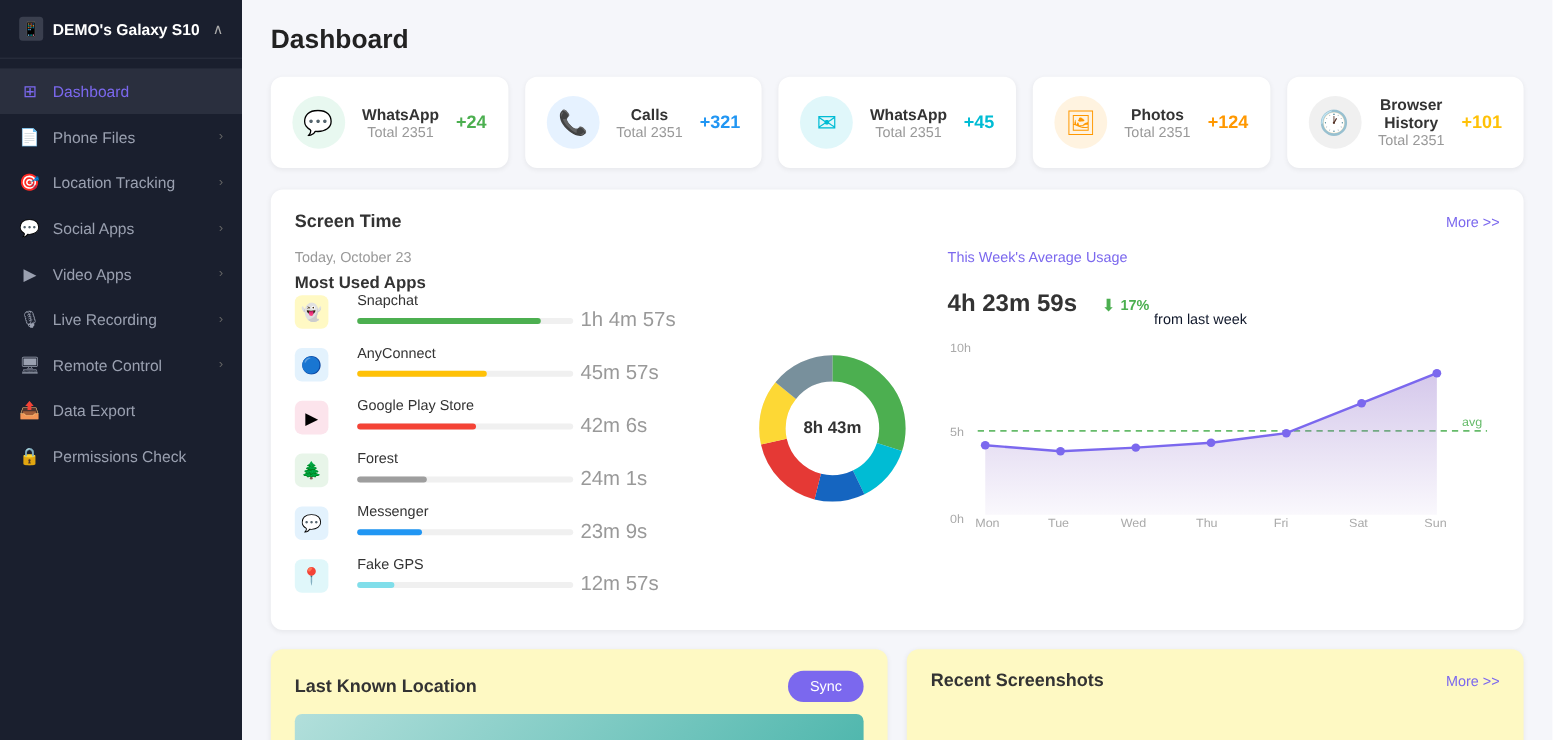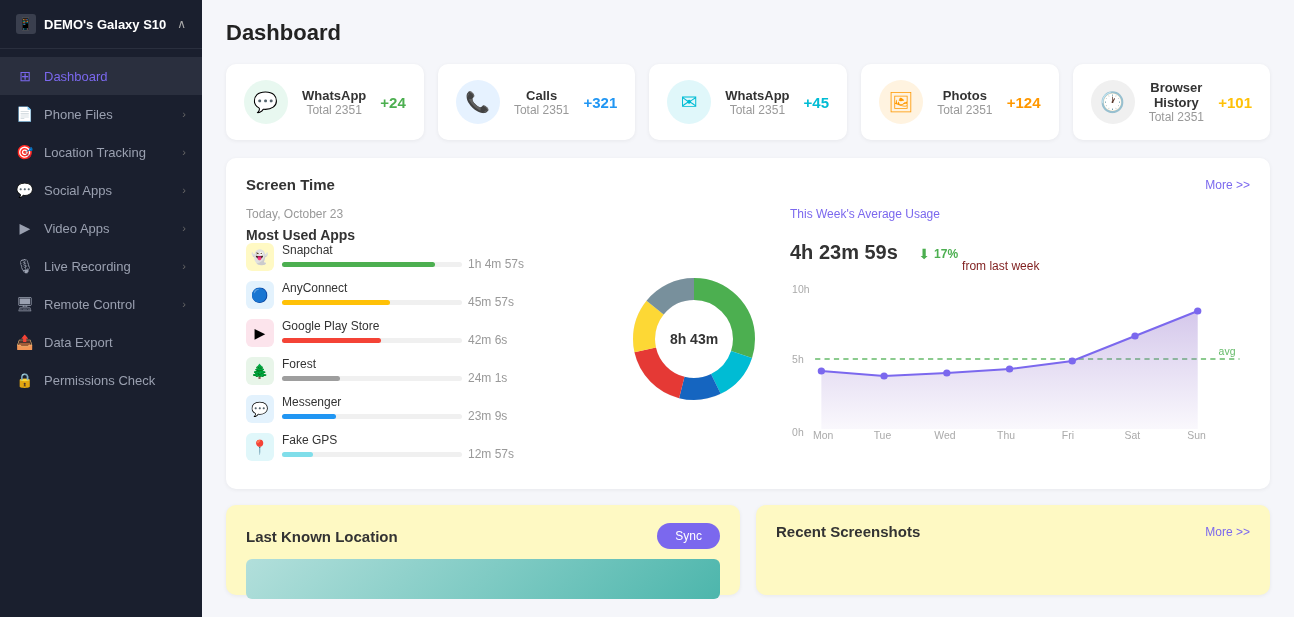--- a/index.html
+++ b/index.html
@@ -112,26 +112,26 @@
     .panel-title { font-size: 15px; font-weight: 600; color: #333; }
     .more-link { font-size: 12px; color: #7b68ee; cursor: pointer; }
 
     .screen-time-body { display: flex; gap: 16px; }
     .apps-section { flex: 1; }
     .date-label { font-size: 12px; color: #999; margin-bottom: 6px; }
     .section-subtitle { font-size: 14px; font-weight: 600; color: #333; }
 
     .app-item { display: flex; align-items: center; gap: 8px; margin-bottom: 10px; }
     .app-icon-box { width: 28px; height: 28px; border-radius: 6px; display: flex; align-items: center; justify-content: center; font-size: 14px; flex-shrink: 0; }
-    .app-details { flex: 1; }
+    .app-details { flex: 1; margin-left: 16px; }
     .app-name { font-size: 12px; color: #333; font-weight: 500; }
     .app-bar-row { display: flex; align-items: center; gap: 6px; }
     .app-bar-bg { height: 5px; background: #f0f0f0; border-radius: 3px; flex: 1; max-width: 180px; }
     .app-bar-fill { height: 100%; border-radius: 3px; }
-    .app-time { font-size: 12px; color: #999; white-space: nowrap; }
+    .app-time { font-size: 17px; color: #999; white-space: nowrap; }
 
     
     .donut-section {
       width: 160px; display: flex; align-items: center; justify-content: center; flex-shrink: 0;
     }
     .donut-container { position: relative; width: 140px; height: 140px; }
     .donut-container svg { width: 140px; height: 140px; }
     .donut-center {
       position: absolute; top: 50%; left: 50%;
       transform: translate(-50%, -50%);
@@ -140,21 +140,21 @@
     .donut-center-text { font-size: 14px; font-weight: 700; color: #333; }
 
     
     .usage-section { width: 460px; flex-shrink: 0; }
     .usage-header { margin-bottom: 8px; }
     .usage-label { font-size: 12px; color: #7b68ee; margin-bottom: 14px; }
     .usage-value { font-size: 20px; font-weight: 700; color: #333; display: inline-block; }
     .usage-trend { display: inline-flex; align-items: center; gap: 4px; margin-left: 16px; font-size: 12px; }
     .trend-down { color: #4caf50; font-size: 14px; }
     .trend-pct { color: #4caf50; font-weight: 600; }
-    .trend-text { color: #7f1d1d; margin-top: 24px; }
+    .trend-text { color: #0f172a; margin-top: 24px; }
 
     .chart-area { position: relative; height: 160px; }
     .chart-svg { width: 100%; height: 100%; }
 
     
     .bottom-row { display: flex; gap: 16px; }
     .bottom-panel { flex: 1; background: #fef9c3; border-radius: 10px; padding: 18px 20px; box-shadow: 0 1px 4px rgba(0,0,0,0.06); height: 90px; }
     .bottom-panel-header { display: flex; justify-content: space-between; align-items: center; margin-bottom: 10px; }
     .sync-btn {
       background: #7b68ee;

